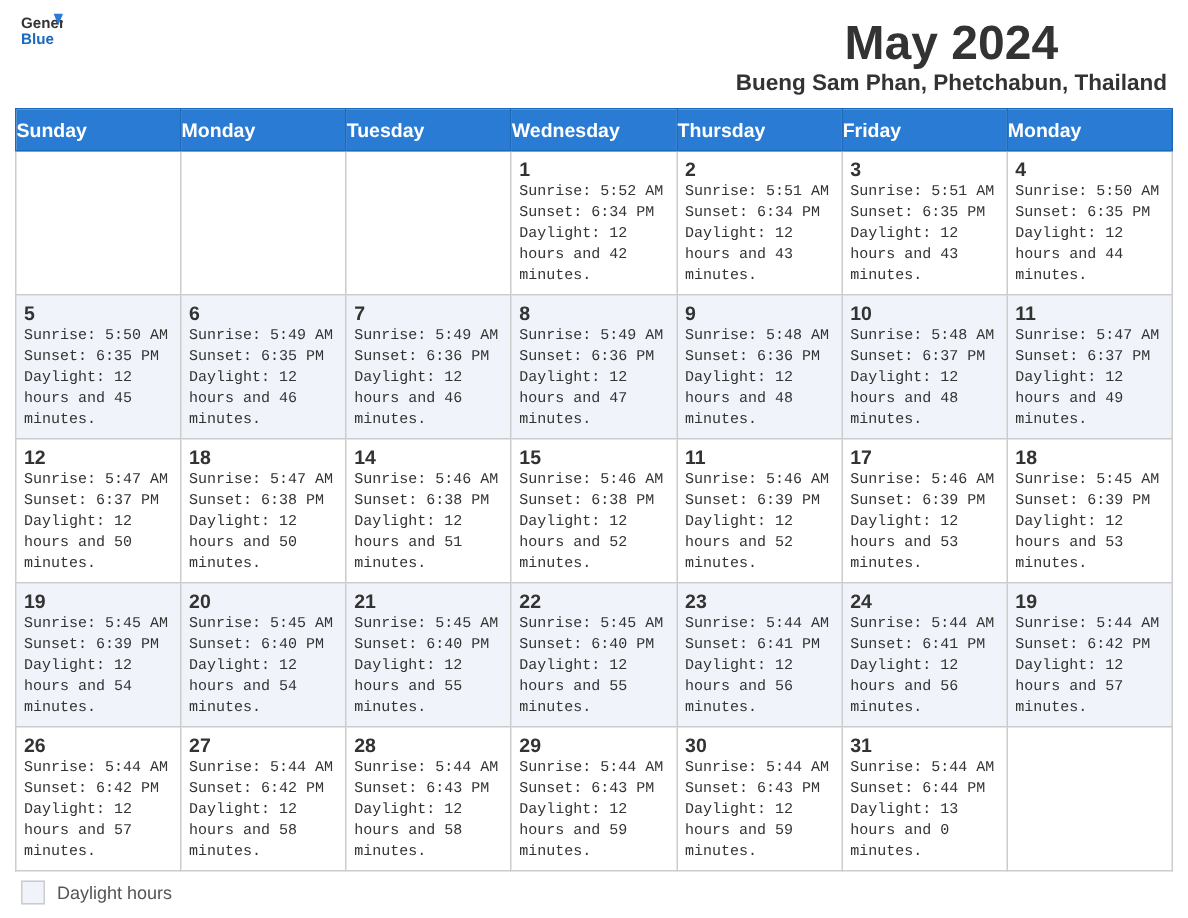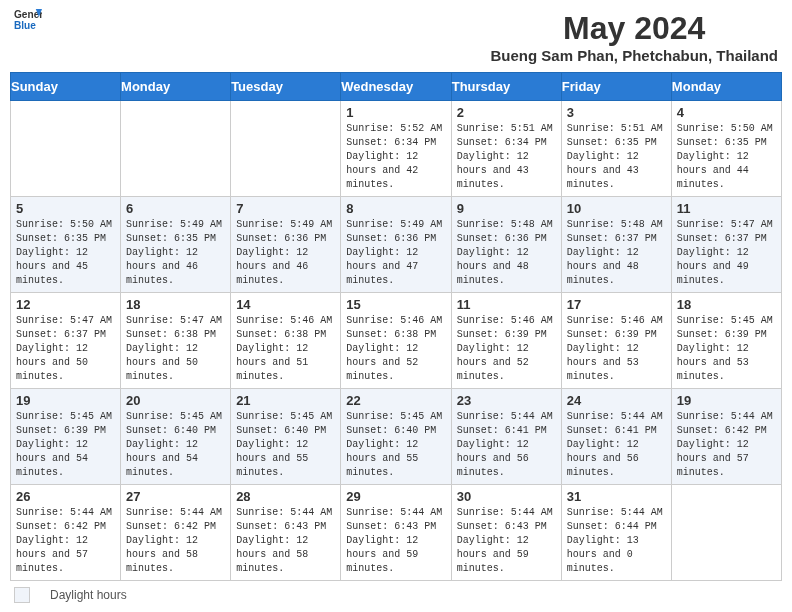--- a/index.html
+++ b/index.html
@@ -83,21 +83,21 @@
       color: #333;
       font-family: Liberation Mono, monospace;
     }
     .empty-cell {
       background: #fff !important;
     }
     .footer {
       margin-top: 6px;
       display: flex;
       align-items: center;
-      gap: 20px;
+      gap: 8px;
       padding-left: 4px;
     }
     .daylight-box {
       width: 16px;
       height: 16px;
       background: #f0f4fa;
       border: 1px solid #ccc;
       display: inline-block;
     }
     .footer-label {

